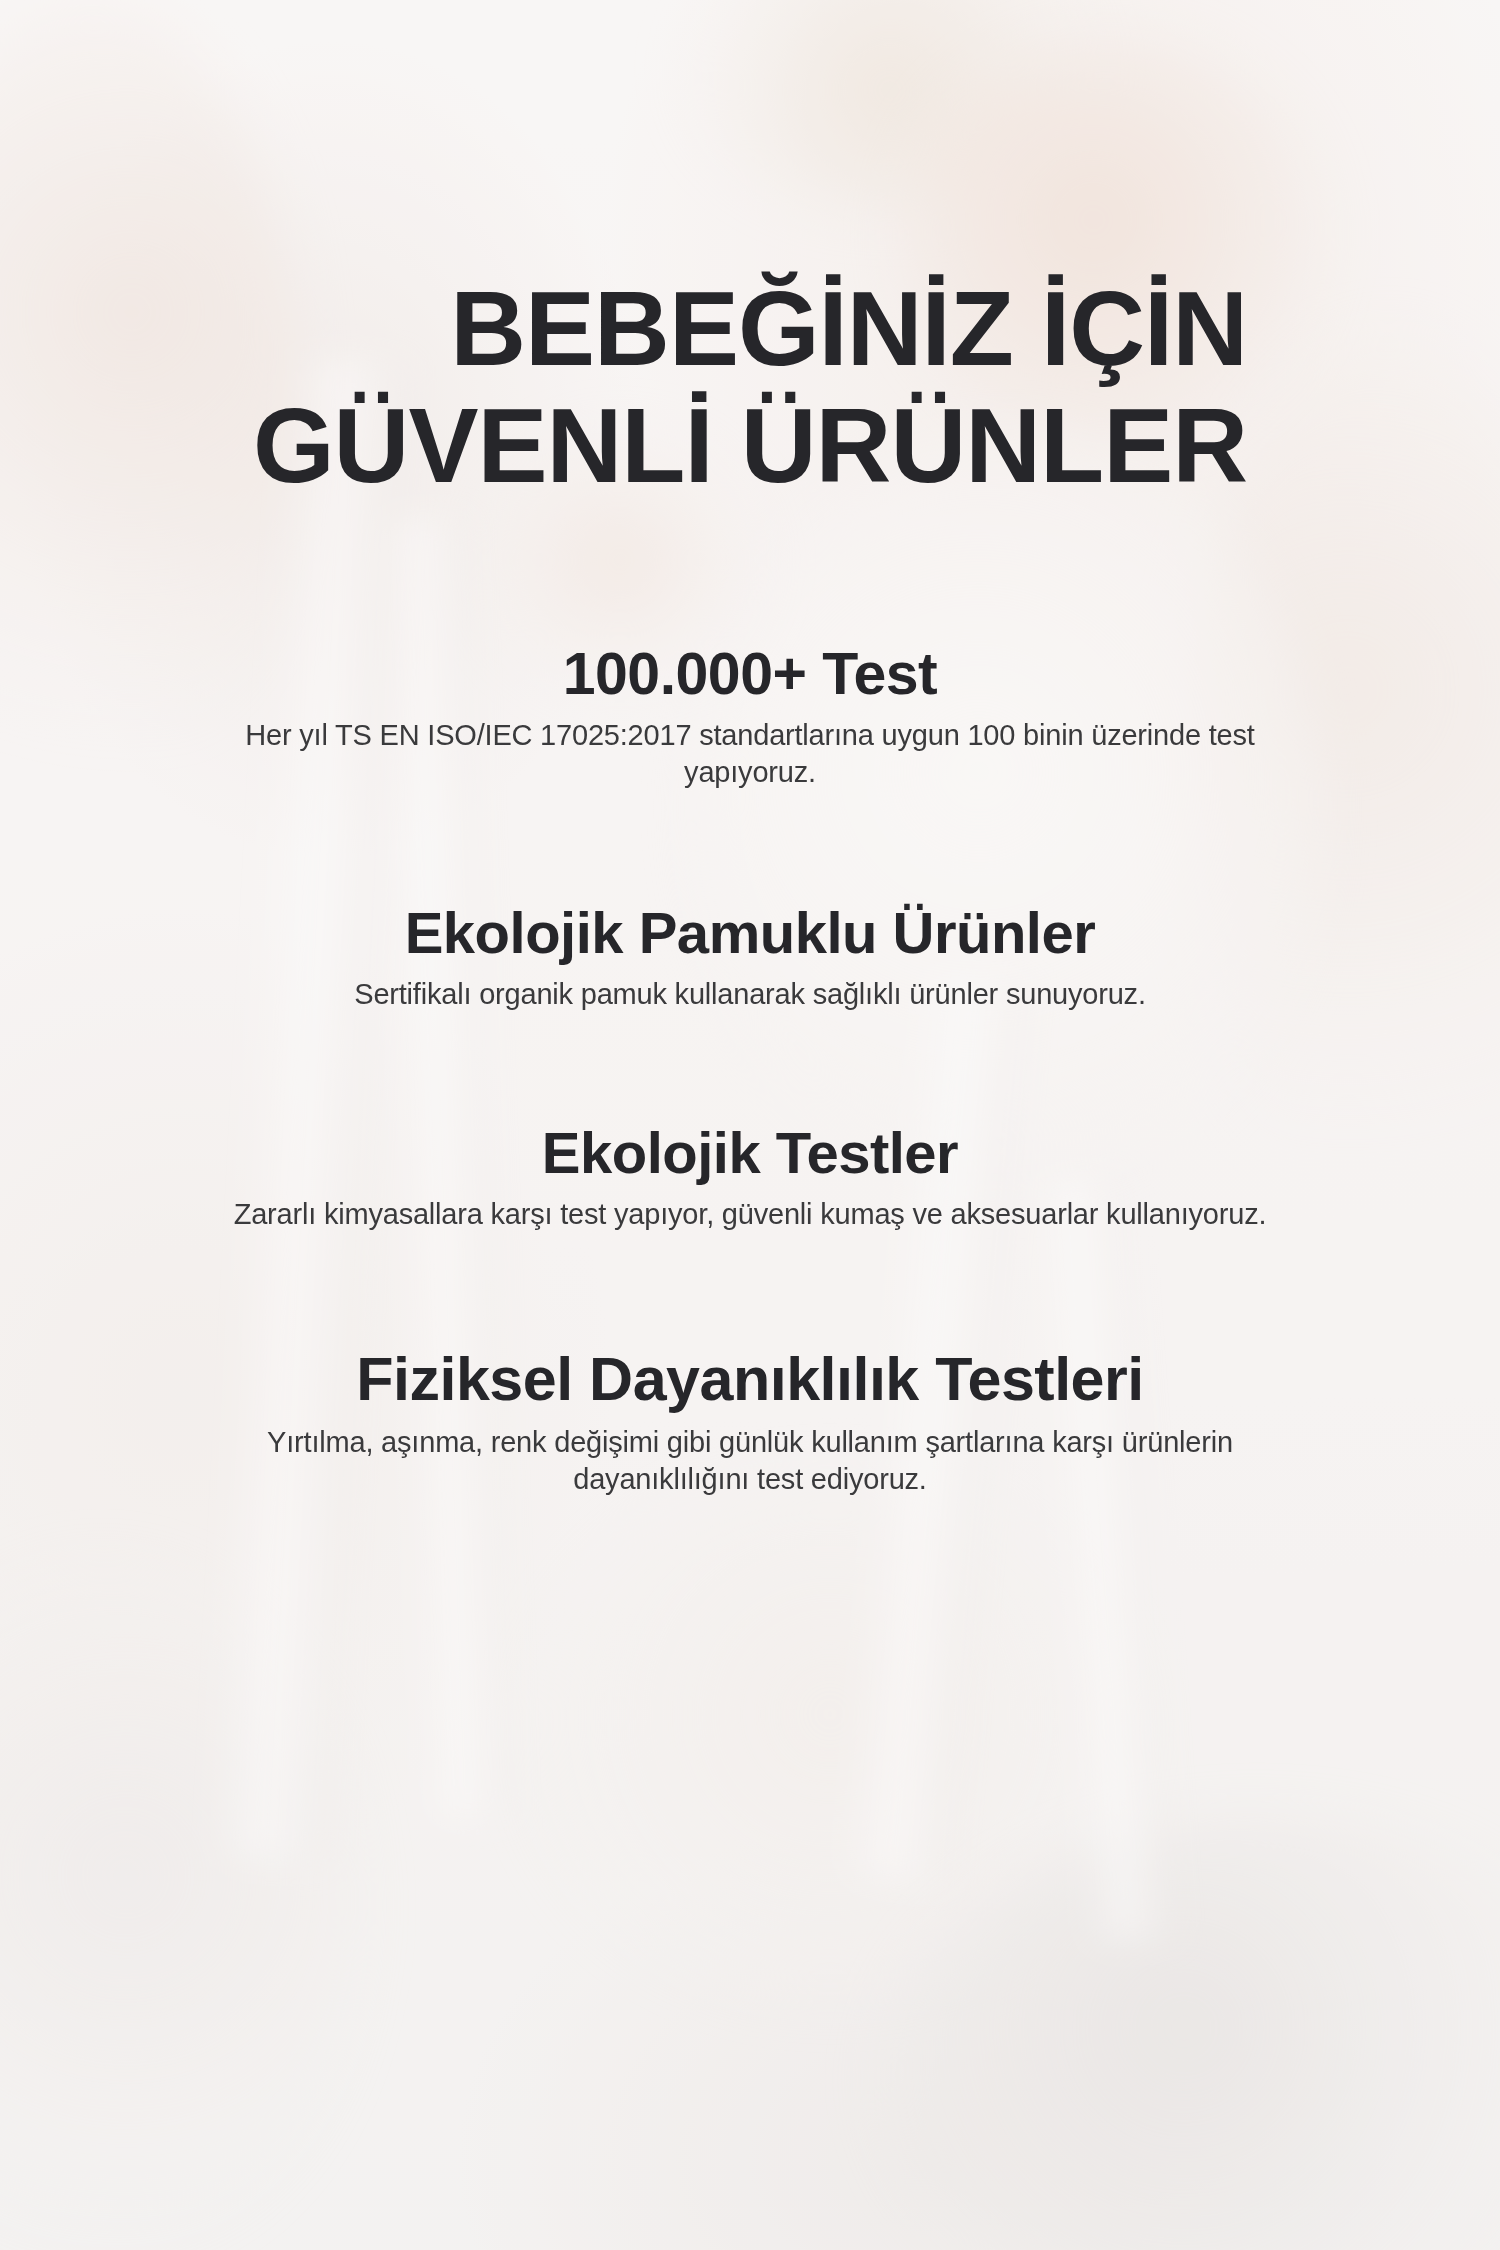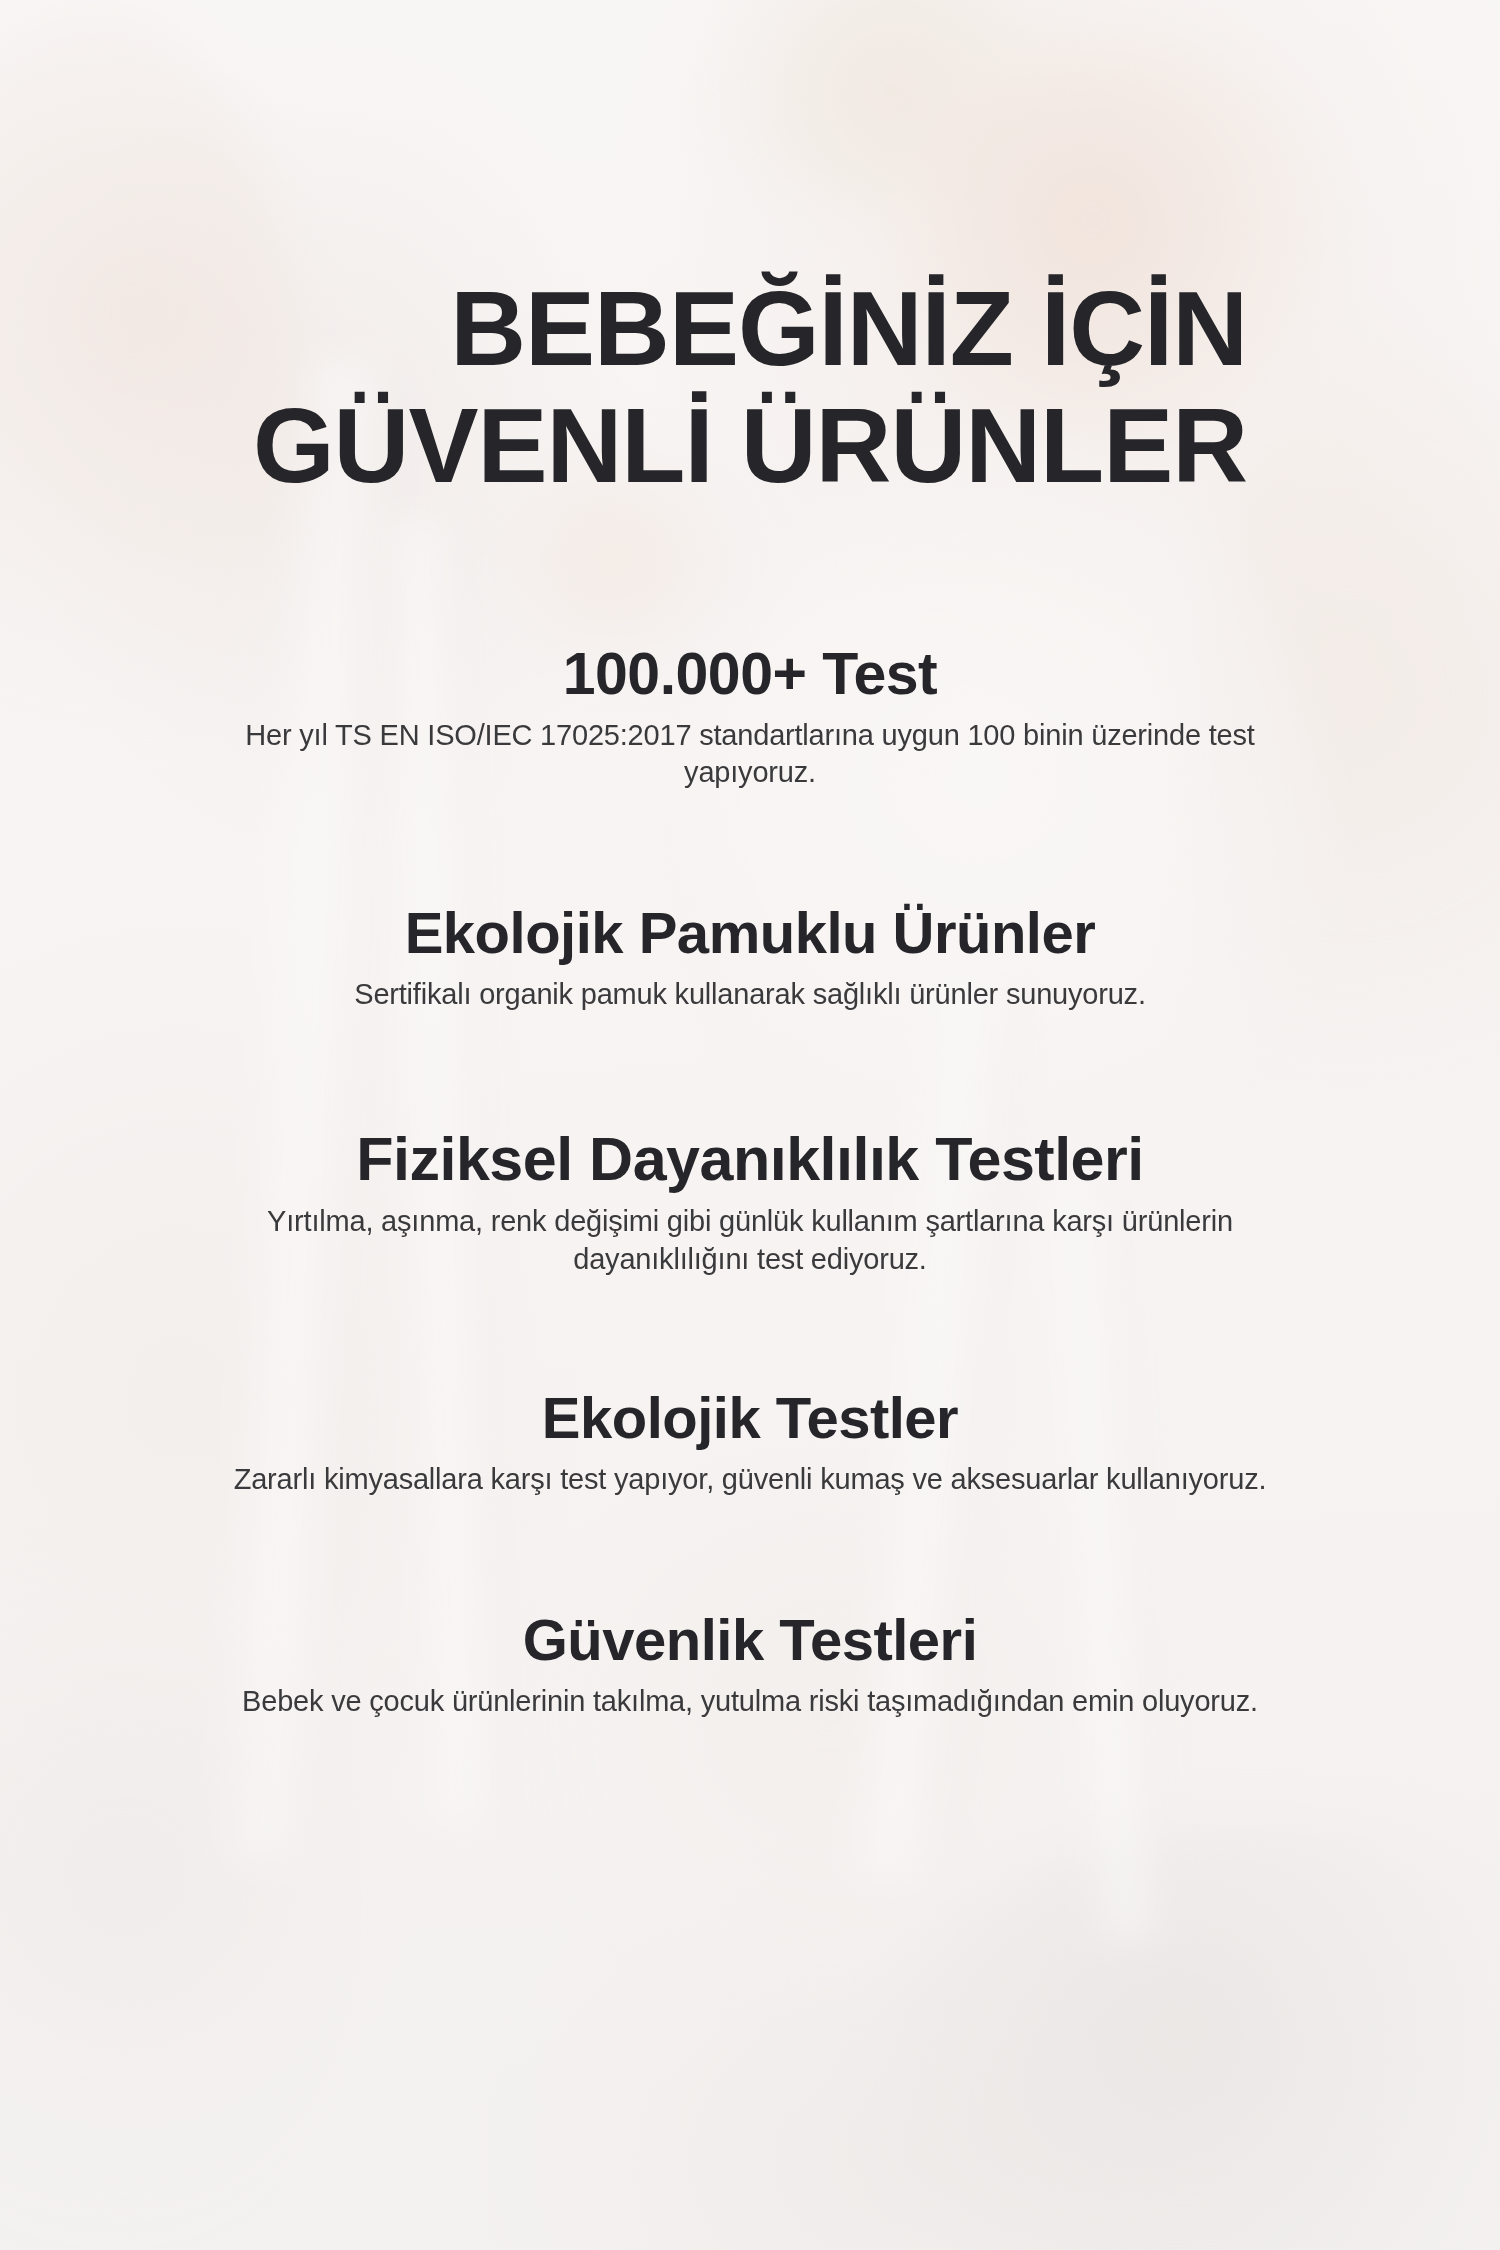--- a/index.html
+++ b/index.html
@@ -187,29 +187,25 @@
     <div class="section s1">
       <h2 class="section-title">100.000+ Test</h2>
       <p class="section-body">Her yıl TS EN ISO/IEC 17025:2017 standartlarına uygun 100 binin üzerinde test yapıyoruz.</p>
     </div>
 
     <div class="section s2">
       <h2 class="section-title">Ekolojik Pamuklu Ürünler</h2>
       <p class="section-body">Sertifikalı organik pamuk kullanarak sağlıklı ürünler sunuyoruz.</p>
     </div>
 
+    <div class="section s3">
+      <h2 class="section-title">Ekolojik Testler</h2>
+      <p class="section-body">Zararlı kimyasallara karşı test yapıyor, güvenli kumaş ve aksesuarlar kullanıyoruz.</p>
+    </div>
+
     <div class="section s4">
       <h2 class="section-title">Fiziksel Dayanıklılık Testleri</h2>
       <p class="section-body">Yırtılma, aşınma, renk değişimi gibi günlük kullanım şartlarına karşı ürünlerin dayanıklılığını test ediyoruz.</p>
     </div>
 
-    <div class="section s3">
-      <h2 class="section-title">Ekolojik Testler</h2>
-      <p class="section-body">Zararlı kimyasallara karşı test yapıyor, güvenli kumaş ve aksesuarlar kullanıyoruz.</p>
-    </div>
-
-    <div class="section s5">
-      <h2 class="section-title">Güvenlik Testleri</h2>
-      <p class="section-body">Bebek ve çocuk ürünlerinin takılma, yutulma riski taşımadığından emin oluyoruz.</p>
-    </div>
 
   </div>
 </div>
 
 </body></html>

